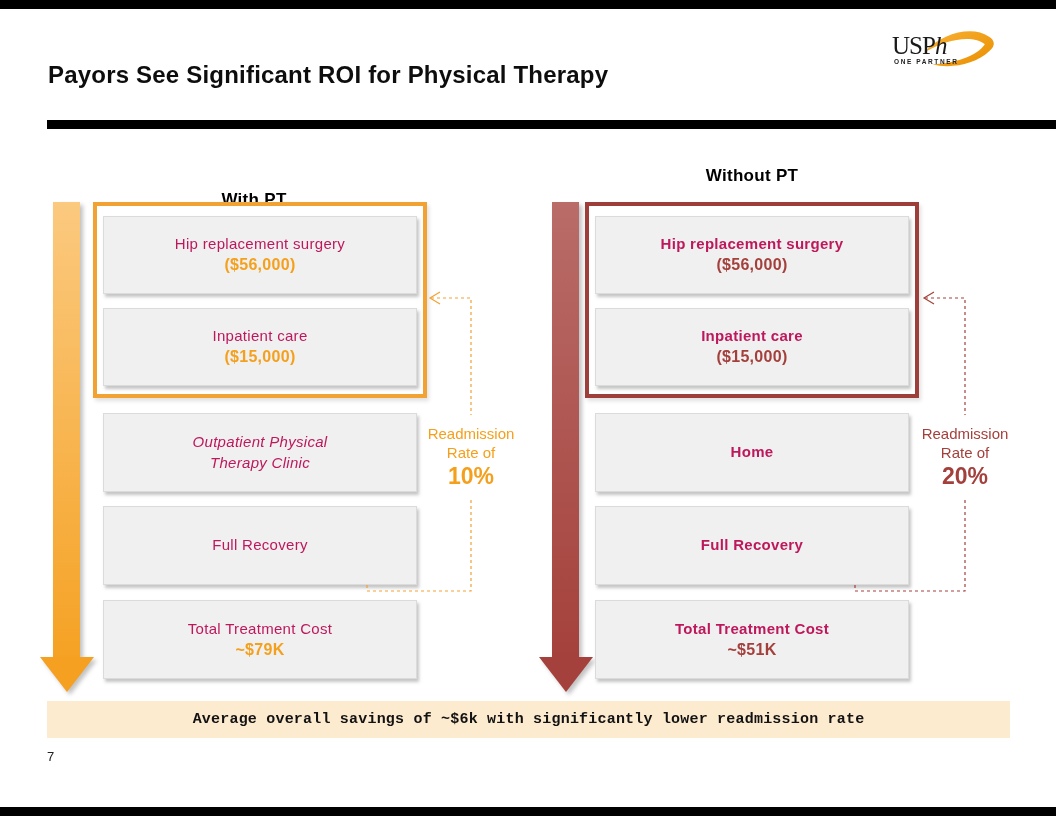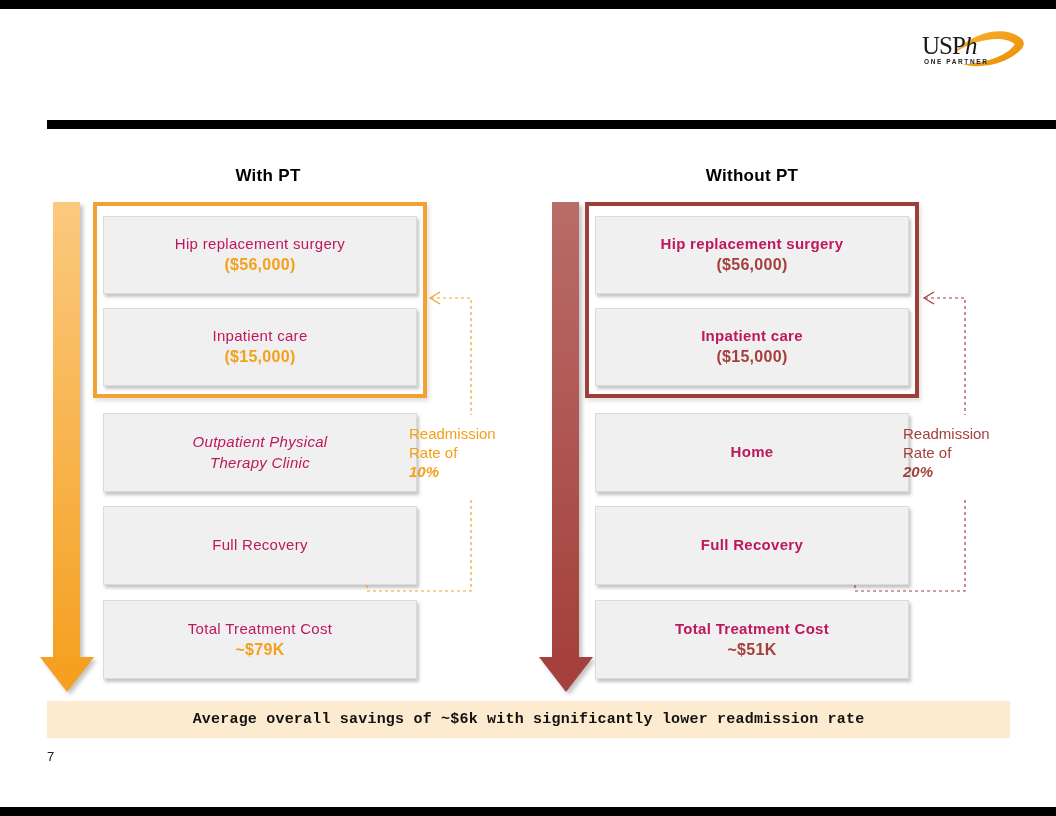--- a/index.html
+++ b/index.html
@@ -7,21 +7,21 @@
          font-family:"Liberation Sans",sans-serif;color:#111;}
   .bar{position:absolute;background:#000;}
   .bar-top{left:0;top:0;width:1056px;height:9px;}
   .bar-title{left:47px;top:120px;width:1009px;height:9px;}
   .bar-bottom{left:0;top:807px;width:1056px;height:9px;}
 
   .page-title{position:absolute;left:48px;top:61px;font-size:24px;font-weight:bold;
               color:#0d0d0d;letter-spacing:.2px;}
 
   
-  .logo{position:absolute;left:922px;top:24px;width:110px;height:48px;}
+  .logo{position:absolute;left:892px;top:24px;width:110px;height:48px;}
   .logo-swoosh{position:absolute;left:30px;top:2px;width:78px;height:42px;}
   .logo-text{position:absolute;left:0;top:9px;font-family:"Liberation Serif",serif;
              font-size:25px;color:#1a1a1a;letter-spacing:-1px;line-height:1;}
   .logo-text .it{font-style:italic;font-family:"Liberation Serif",serif;}
   .logo-tagline{position:absolute;left:2px;top:34px;font-size:6.5px;font-weight:bold;
                 letter-spacing:1.6px;color:#222;}
 
   .col-header{position:absolute;top:166px;width:334px;text-align:center;
               font-size:17px;font-weight:bold;color:#000;letter-spacing:.3px;}
 
@@ -42,62 +42,63 @@
   .tbox{position:absolute;width:312px;background:#F0F0F0;border:1px solid #DBDBDB;
         box-shadow:2px 3px 3px rgba(150,150,150,.55);
         display:flex;flex-direction:column;align-items:center;justify-content:center;
         text-align:center;}
   .box-label{font-size:15px;color:#be185d;letter-spacing:.3px;white-space:pre-line;line-height:1.35;}
   .without .box-label{font-weight:bold;}
   .box-value{font-size:16px;font-weight:bold;letter-spacing:.3px;line-height:1.35;}
   .with .box-value{color:#F5A01D;}
   .without .box-value{color:#A4403C;}
 
-  .readmission{position:absolute;top:424px;width:124px;
+  .readmission{position:absolute;top:424px;width:124px;text-align:center;
                font-size:15px;line-height:1.28;}
   .with .readmission{color:#F5A01D;}
   .without .readmission{color:#A4403C;}
-  .readmission .rate{font-size:15px;font-weight:bold;line-height:1.3;font-style:italic;}
+  .readmission .rate{font-size:23px;font-weight:bold;line-height:1.3;}
 
   .connector{position:absolute;top:288px;width:130px;height:312px;}
 
   .banner{position:absolute;left:47px;top:701px;width:963px;height:37px;background:#FDEBD0;
           display:flex;align-items:center;justify-content:center;
           font-size:15px;font-weight:bold;color:#121212;letter-spacing:.2px;font-family:Liberation Mono, monospace;}
 
   .pagenum{position:absolute;left:47px;top:749px;font-size:13px;color:#222;}
   .source{position:absolute;left:85px;top:753px;font-size:11px;font-style:italic;color:#B2B2B2;
           letter-spacing:.2px;}
 </style>
 </head>
 <body>
 
 <div class="slide">
 
   <div class="bar bar-top"></div>
   <div class="bar bar-title"></div>
   <div class="bar bar-bottom"></div>
 
+  <div class="page-title">Payors See Significant ROI for Physical Therapy</div>
 
   <div class="logo">
     <svg class="logo-swoosh" viewBox="0 0 78 44">
       <defs>
         <linearGradient id="sw" x1="0" y1="0" x2="1" y2="1">
           <stop offset="0" stop-color="#F9B234"></stop>
             <stop offset="1" stop-color="#E98E00"></stop>
         </linearGradient>
       </defs>
       <path d="M0 28 C20 6 52 0 68 11 C75 15 75 21 69 26 C54 41 26 45 9 40 C32 39 55 32 64 19 C52 9 24 13 0 28 Z" fill="url(#sw)"></path>
     </svg>
     <div class="logo-text"><span>USP</span><span class="it">h</span></div>
     <div class="logo-tagline">ONE PARTNER</div>
   </div>
 
   <div class="with">
-    <div class="col-header" style="left:101px;">With PT</div>
+    <div class="col-header" style="left:87px;margin-top:24px;">With PT</div>
 
     <div class="flow-arrow" style="left:40px;top:202px;width:54px;height:490px;">
       <div class="arrow-shaft"></div>
       <div class="arrow-head"></div>
     </div>
 
     <div class="group-box" style="left:93px;"></div>
 
     <div class="tbox" style="left:103px;top:216px;height:76px;">
       <div class="box-label">Hip replacement surgery</div>

